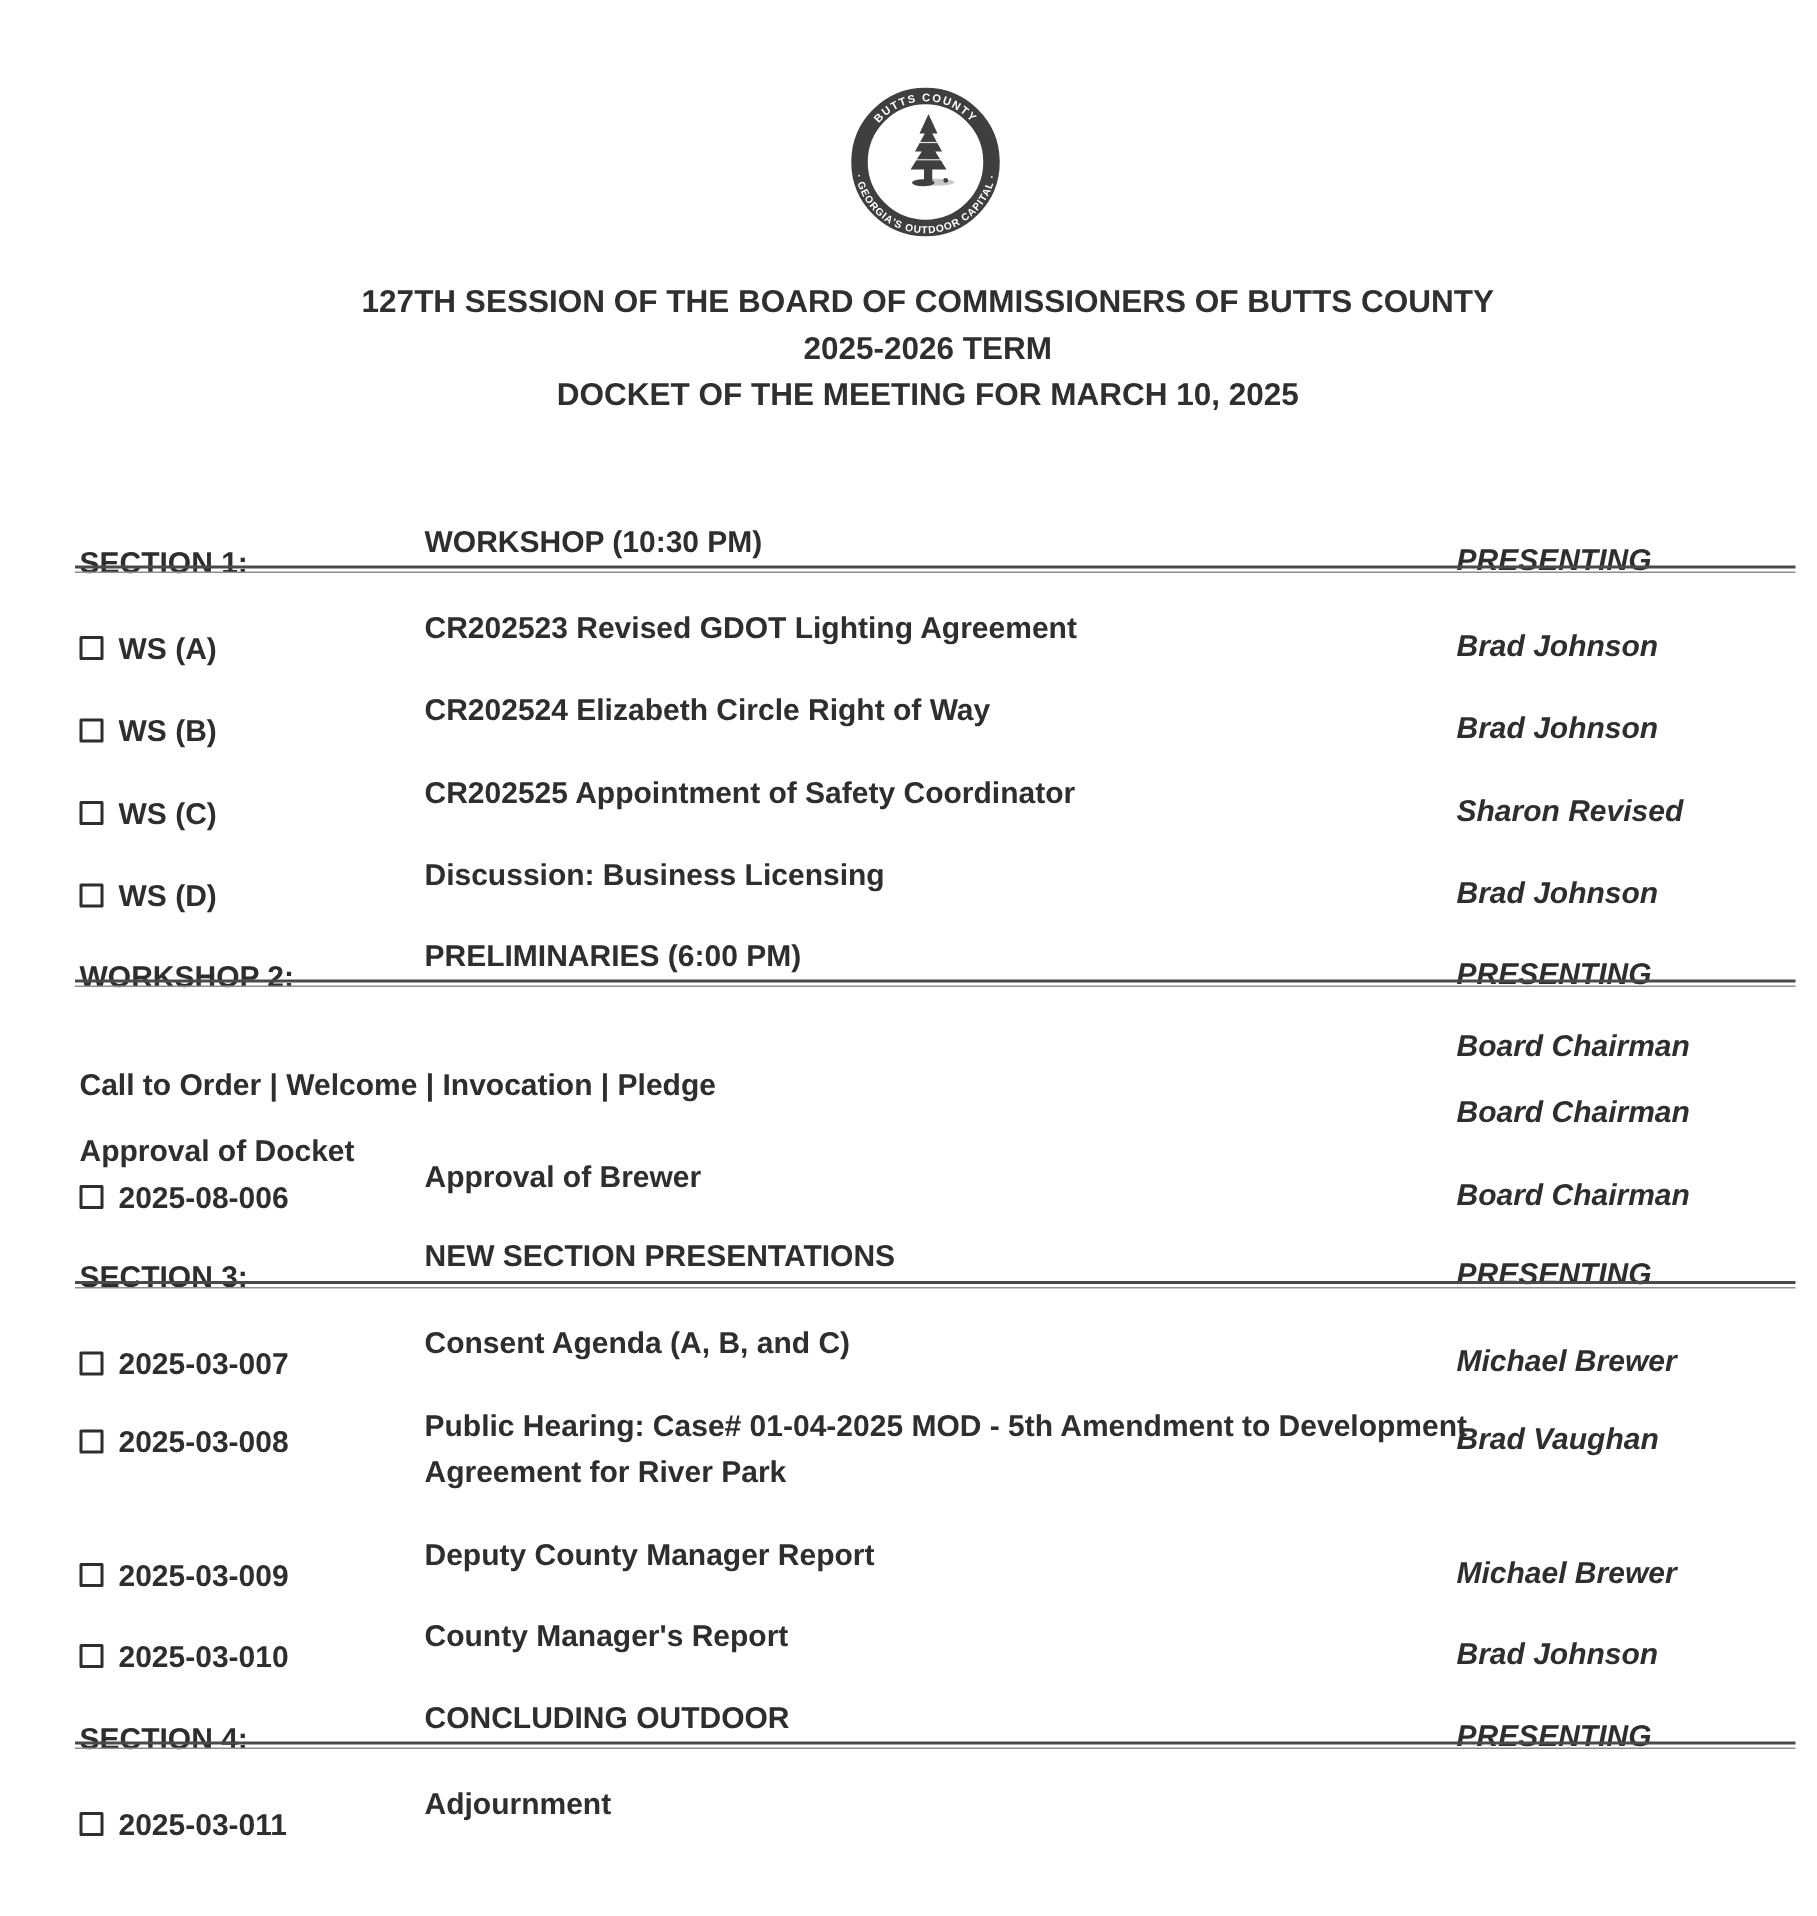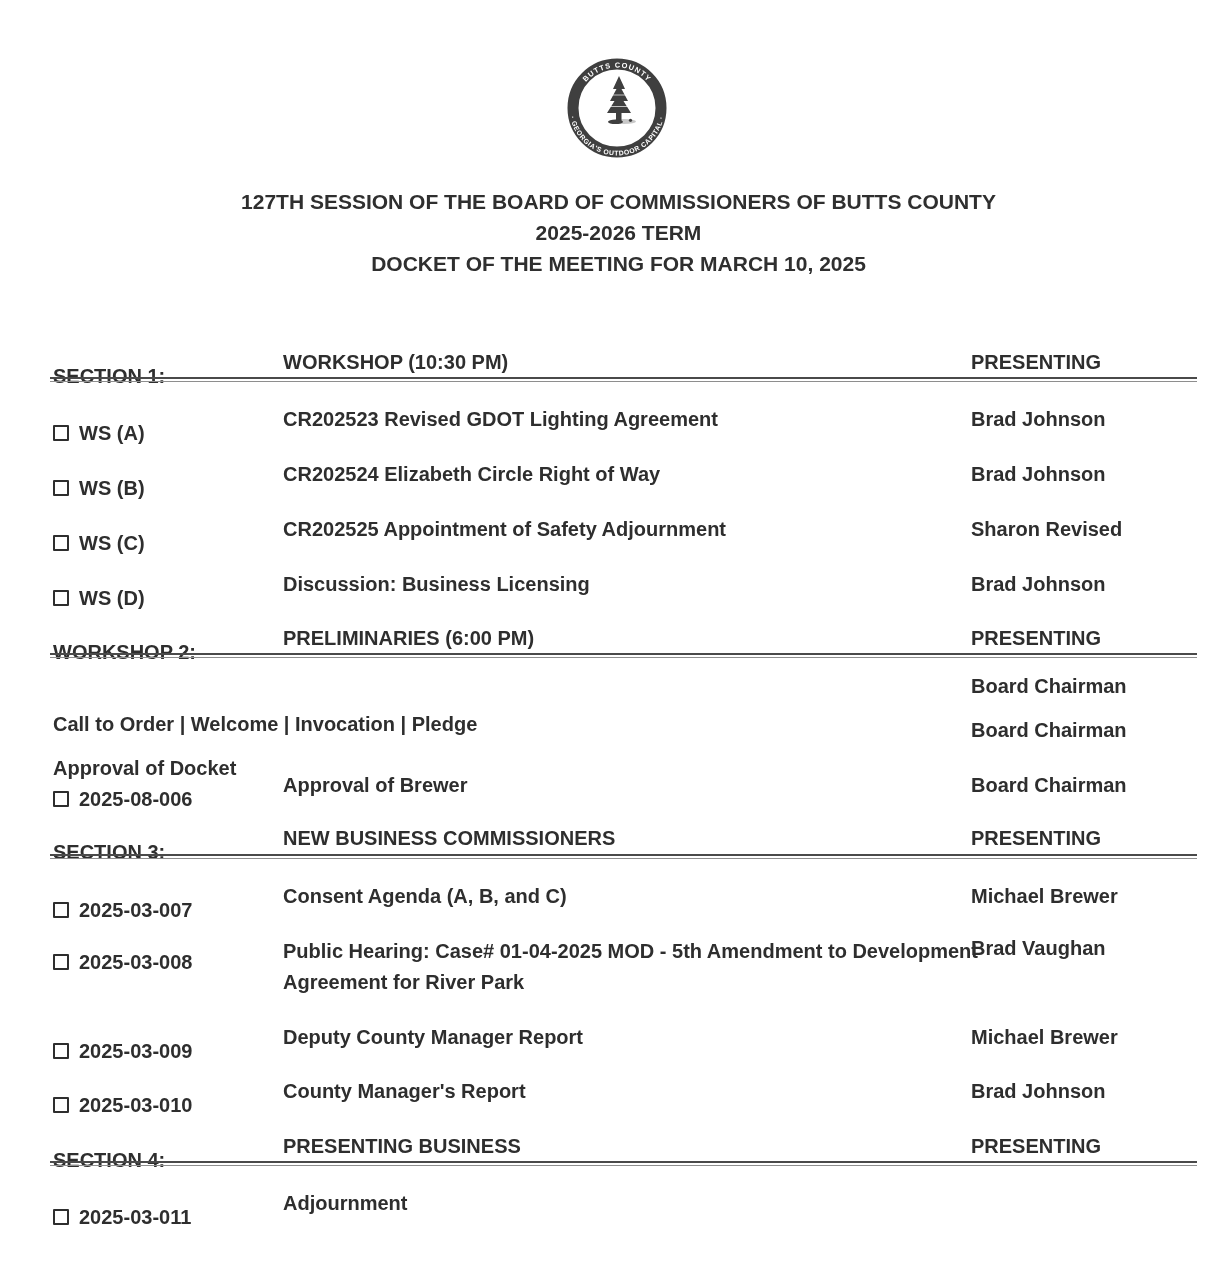--- a/index.html
+++ b/index.html
@@ -13,21 +13,21 @@
     overflow:hidden;
   }
   .seal{position:absolute;left:567px;top:58px;width:100px;height:100px;}
   .title-block{
     position:absolute;left:13px;top:186px;width:1211px;
     text-align:center;font-size:21px;line-height:31px;color:#2f2f2f;
   }
   .row{position:absolute;left:53px;width:1148px;font-size:20px;line-height:24px;}
   .row .c1{position:absolute;left:0;top:14px;width:228px;white-space:nowrap;}
   .row .c2{position:absolute;left:230px;top:0;width:700px;}
-  .row .c3{position:absolute;left:918px;top:0;width:230px;white-space:nowrap;}
+  .row .c3{position:absolute;left:918px;top:12px;width:230px;white-space:nowrap;font-style:italic;}
   .row .full{position:absolute;left:0;top:0;width:916px;white-space:nowrap;margin-top:38px;}
   .wrap2 .c2{line-height:31px;}
   .rule{
     position:absolute;left:50px;width:1147px;height:2px;
     border-top:2px solid #4a4a4a;border-bottom:1px solid #8e8e8e;
   }
   .cbx{
     display:inline-block;width:12px;height:12px;
     border:2px solid #2e2e2e;border-radius:1px;
     margin-right:10px;vertical-align:-1px;background:#fff;
@@ -80,21 +80,21 @@
     <span class="c2">CR202523 Revised GDOT Lighting Agreement</span>
     <span class="c3">Brad Johnson</span>
   </div>
   <div class="row" style="top:462px">
     <span class="c1"><span class="cbx"></span><span>WS (B)</span></span>
     <span class="c2">CR202524 Elizabeth Circle Right of Way</span>
     <span class="c3">Brad Johnson</span>
   </div>
   <div class="row" style="top:517px">
     <span class="c1"><span class="cbx"></span><span>WS (C)</span></span>
-    <span class="c2">CR202525 Appointment of Safety Adjournment</span>
+    <span class="c2">CR202525 Appointment of Safety Coordinator</span>
     <span class="c3">Sharon Revised</span>
   </div>
   <div class="row" style="top:572px">
     <span class="c1"><span class="cbx"></span><span>WS (D)</span></span>
     <span class="c2">Discussion: Business Licensing</span>
     <span class="c3">Brad Johnson</span>
   </div>
 
   <div class="row" style="top:626px">
     <span class="c1">WORKSHOP 2:</span>
@@ -112,21 +112,21 @@
     <span class="c3">Board Chairman</span>
   </div>
   <div class="row" style="top:773px">
     <span class="c1"><span class="cbx"></span><span>2025-08-006</span></span>
     <span class="c2">Approval of Brewer</span>
     <span class="c3">Board Chairman</span>
   </div>
 
   <div class="row" style="top:826px">
     <span class="c1">SECTION 3:</span>
-    <span class="c2">NEW BUSINESS COMMISSIONERS</span>
+    <span class="c2">NEW SECTION PRESENTATIONS</span>
     <span class="c3">PRESENTING</span>
   </div>
   <div class="rule" style="top:854px"></div>
 
   <div class="row" style="top:884px">
     <span class="c1"><span class="cbx"></span><span>2025-03-007</span></span>
     <span class="c2">Consent Agenda (A, B, and C)</span>
     <span class="c3">Michael Brewer</span>
   </div>
   <div class="row wrap2" style="top:936px">
@@ -140,21 +140,21 @@
     <span class="c3">Michael Brewer</span>
   </div>
   <div class="row" style="top:1079px">
     <span class="c1"><span class="cbx"></span><span>2025-03-010</span></span>
     <span class="c2">County Manager's Report</span>
     <span class="c3">Brad Johnson</span>
   </div>
 
   <div class="row" style="top:1134px">
     <span class="c1">SECTION 4:</span>
-    <span class="c2">PRESENTING BUSINESS</span>
+    <span class="c2">CONCLUDING OUTDOOR</span>
     <span class="c3">PRESENTING</span>
   </div>
   <div class="rule" style="top:1161px"></div>
 
   <div class="row" style="top:1191px">
     <span class="c1"><span class="cbx"></span><span>2025-03-011</span></span>
     <span class="c2">Adjournment</span>
     <span class="c3"></span>
   </div>
 

